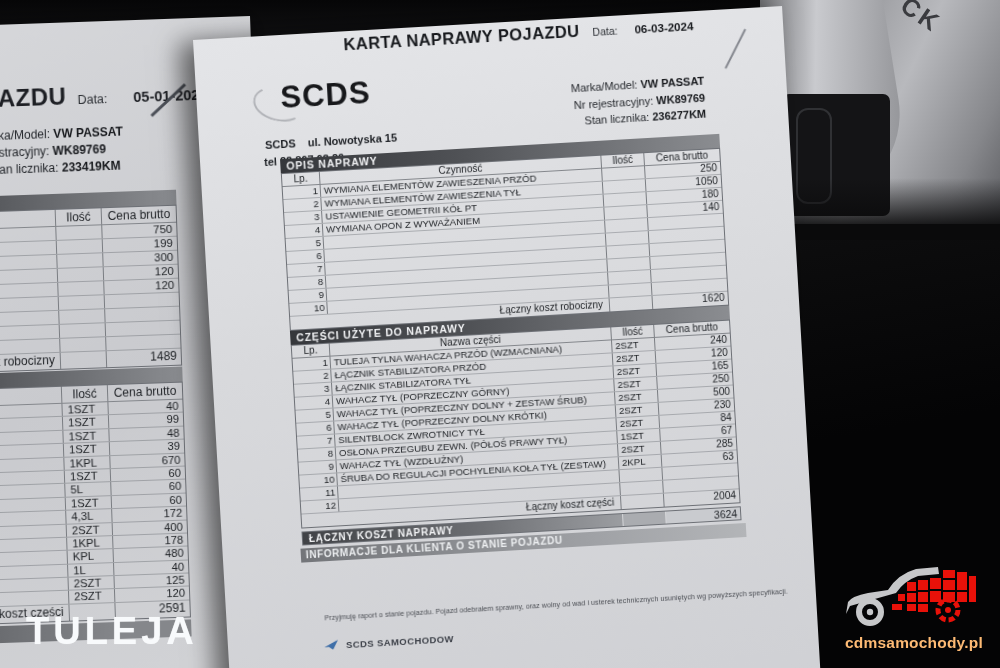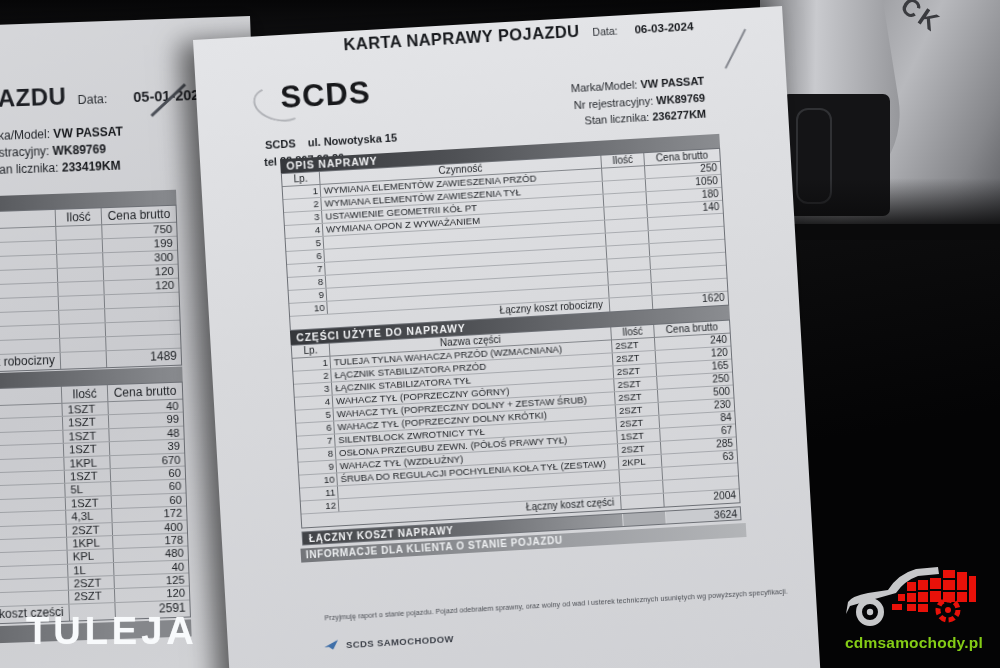--- a/index.html
+++ b/index.html
@@ -108,21 +108,21 @@
         letter-spacing:.1px;filter:blur(.3px);}
   .md-footer{position:absolute;left:96px;top:607px;display:flex;align-items:center;gap:7px;}
   .md-footer-mark{width:15px;height:9px;background:#3f6fa8;clip-path:polygon(0 55%,100% 0,55% 100%,30% 60%);
         transform:rotate(-8deg);}
   .md-footer-text{font-weight:bold;font-size:9.5px;letter-spacing:.4px;color:#3e424a;filter:blur(.35px);}
 
   
   .wm-oto{position:absolute;left:26px;top:610px;font-size:38px;font-weight:bold;letter-spacing:4px;
         color:#f8fafc;text-shadow:0 0 1px rgba(255,255,255,.6);}
   .cdm{position:absolute;left:836px;top:558px;width:156px;text-align:center;}
-  .cdm-text{font-weight:bold;font-size:15.5px;color:#84cc16;margin-top:-2px;letter-spacing:.2px;}
+  .cdm-text{font-weight:bold;font-size:15.5px;color:#fdba74;margin-top:-2px;letter-spacing:.2px;}
 </style>
 </head>
 <body>
 
 <div class="scene">
 
   <div class="bg-top"></div>
   <div class="trim">
     <div class="trim-shine"></div>
     <div class="trim-dark"></div>

